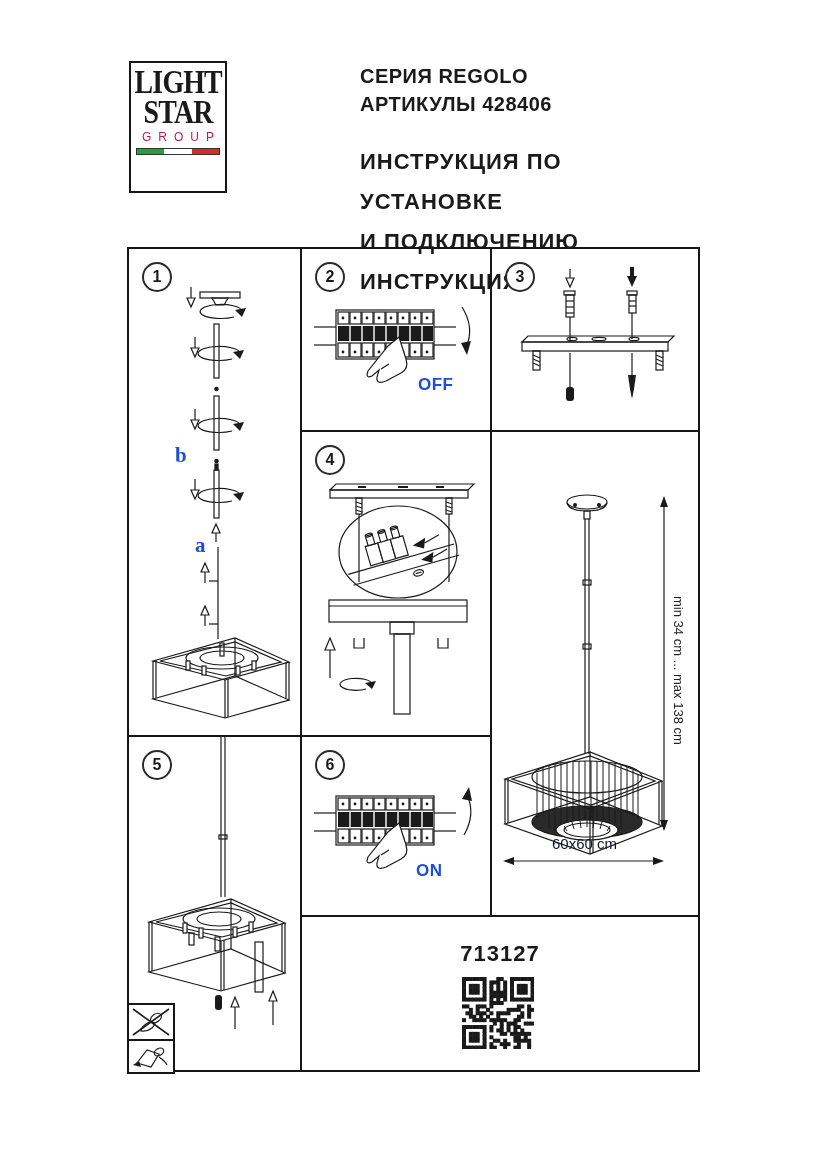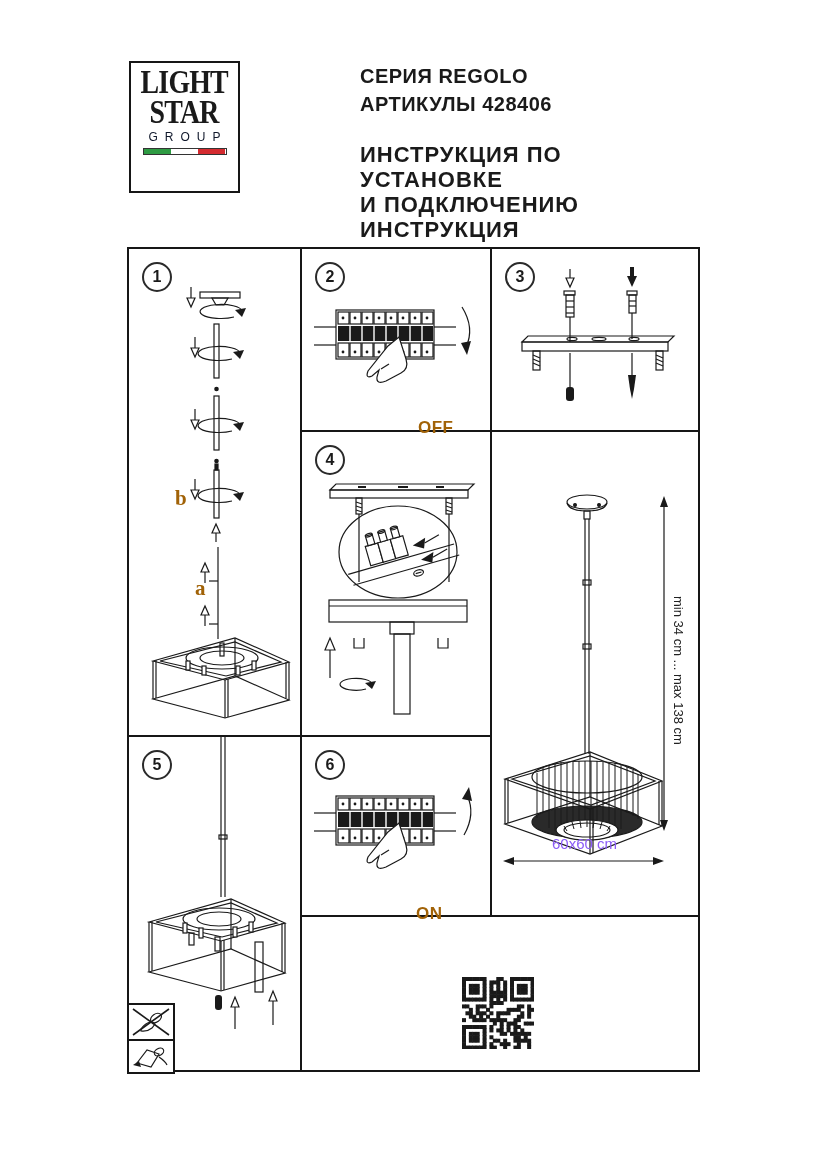--- a/index.html
+++ b/index.html
@@ -1,57 +1,57 @@
 <!DOCTYPE html>
 <html><head>
 <meta charset="utf-8">
 <style>
   html,body{margin:0;padding:0;background:#fff;}
   body{width:826px;height:1171px;overflow:hidden;
        font-family:"Liberation Sans",sans-serif;color:#1a1a1a;}
   .page{position:relative;width:826px;height:1171px;background:#fff;}
 
   
-  .logo-box{position:absolute;left:129px;top:61px;width:111px;height:132px;
+  .logo-box{position:absolute;left:129px;top:61px;width:98px;height:132px;
             border:2px solid #161616;box-sizing:border-box;
             display:flex;flex-direction:column;align-items:center;justify-content:flex-start;}
   .logo-word{font-family:"Liberation Serif",serif;font-weight:700;
              font-size:34px;line-height:33px;letter-spacing:-1px;
              transform:scaleX(.82);transform-origin:center;margin-top:2px;}
   .logo-word.w2{margin-top:-3px;}
   .logo-group{font-size:12px;letter-spacing:7px;margin-top:2px;margin-left:7px;
-              font-weight:400;color:#0f172a;}
+              font-weight:400;color:#be185d;}
   .flag{display:flex;width:84px;height:7px;margin-top:4px;border:1px solid #333;box-sizing:border-box;}
   .flag div{flex:1;}
 
   .header-text{position:absolute;left:360px;top:62px;width:342px;text-align:left;}
   .ht-small{font-size:20px;font-weight:700;line-height:28px;letter-spacing:.5px;}
-  .ht-big{font-size:22px;font-weight:700;line-height:25px;letter-spacing:1px;}
+  .ht-big{font-size:22px;font-weight:700;line-height:40px;letter-spacing:1px;}
   .ht-gap{height:24px;}
 
   
   .grid{position:absolute;left:127px;top:247px;width:573px;height:825px;
         border:2px solid #161616;box-sizing:border-box;}
   .gl{position:absolute;background:#161616;}
   .panel{position:absolute;}
   .stepnum{position:absolute;left:13px;top:13px;width:30px;height:30px;
            border:2px solid #2a2a2a;border-radius:50%;box-sizing:border-box;
            display:flex;align-items:center;justify-content:center;
            font-size:16px;font-weight:700;background:#fff;}
-  .lbl{position:absolute;font-weight:700;color:#a16207;margin-top:43px;}
+  .lbl{position:absolute;font-weight:700;color:#1d4ed8;}
   .ab{font-family:"Liberation Serif",serif;font-size:21px;}
   .onoff{font-size:17px;letter-spacing:.5px;}
   svg{display:block;}
 
   
   .vdim{position:absolute;left:176px;top:118px;height:240px;width:20px;
         writing-mode:vertical-rl;font-size:13px;color:#222;
         display:flex;align-items:center;justify-content:center;white-space:nowrap;}
   .hdim{position:absolute;left:10px;top:403px;width:165px;text-align:center;
-        font-size:15px;color:#8b5cf6;}
+        font-size:15px;color:#0f172a;}
 
   
   .article-num{position:absolute;left:0;top:24px;width:100%;text-align:center;
                font-size:22px;font-weight:700;letter-spacing:1px;}
   .qr-wrap{position:absolute;left:160px;top:60px;width:72px;height:72px;}
 
   
   .inset{position:absolute;left:-2px;width:48px;height:38px;border:2px solid #161616;
          box-sizing:border-box;background:#fff;}
   .inset.i1{top:266px;}
@@ -521,20 +521,21 @@
           <path d="M79 118 l8 -5"></path>
 
           <path d="M162 98 Q174 77 165 58"></path>
           <polygon points="160,62 170,64 167,50" fill="#1a1a1a" stroke="none"></polygon>
         </g>
       </svg>
       <div class="lbl onoff" style="left:114px;top:124px">ON</div>
     </div>
 
     <div class="panel" style="left:173px;top:668px;width:396px;height:153px">
+      <div class="article-num">713127</div>
       <div class="qr-wrap">
         <svg id="qr-svg" width="72" height="72" viewBox="0 0 72 72">
             <rect x="0.00" y="0.00" width="4" height="4" fill="#1a1a1a"></rect>
             <rect x="3.43" y="0.00" width="4" height="4" fill="#1a1a1a"></rect>
             <rect x="6.86" y="0.00" width="4" height="4" fill="#1a1a1a"></rect>
             <rect x="10.29" y="0.00" width="4" height="4" fill="#1a1a1a"></rect>
             <rect x="13.71" y="0.00" width="4" height="4" fill="#1a1a1a"></rect>
             <rect x="17.14" y="0.00" width="4" height="4" fill="#1a1a1a"></rect>
             <rect x="20.57" y="0.00" width="4" height="4" fill="#1a1a1a"></rect>
             <rect x="34.29" y="0.00" width="4" height="4" fill="#1a1a1a"></rect>

